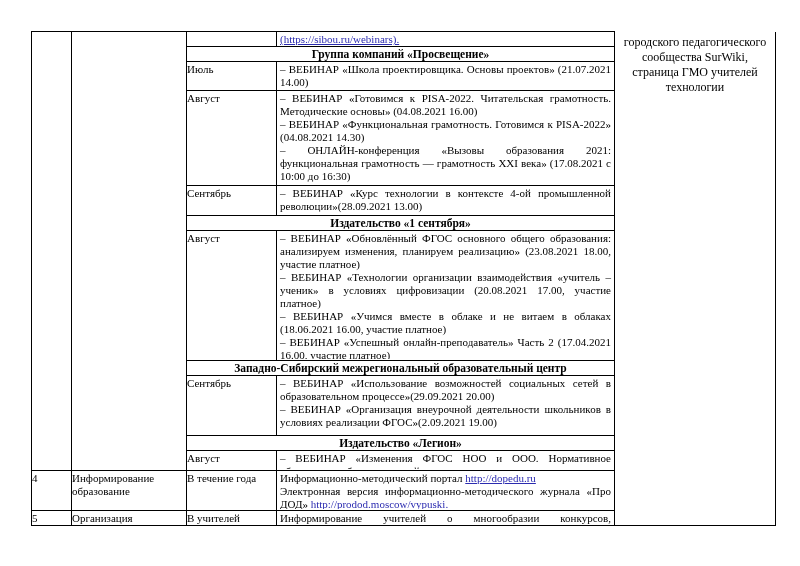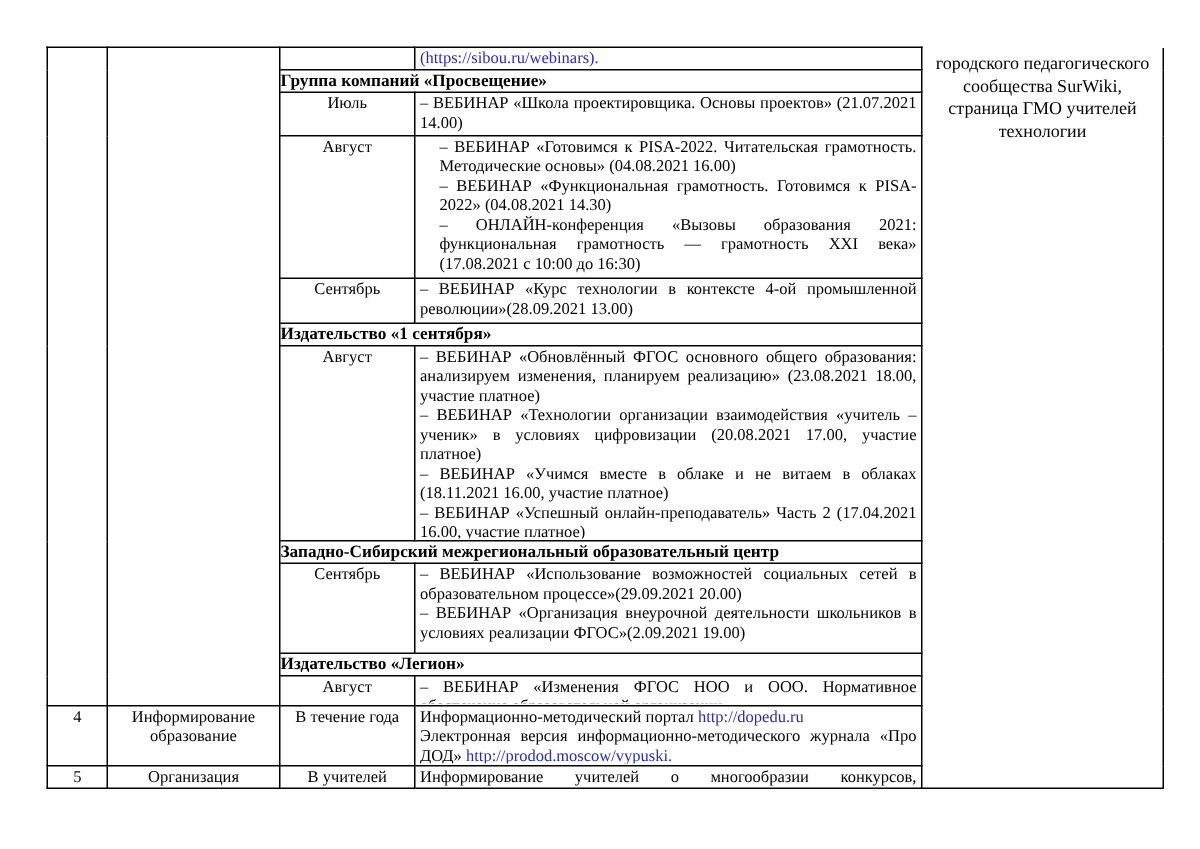--- a/index.html
+++ b/index.html
@@ -14,44 +14,44 @@
   }
   table.doc {
     position: absolute; left: 31px; top: 31px;
     width: 744px;
     border-collapse: collapse;
     table-layout: fixed;
     font-size: 11px;
     line-height: 13px;
   }
   td { border: 1px solid #000000; vertical-align: top; padding: 0; }
-  td.num, td.cat, td.period { text-align: center; padding-top: 1px; }
+  td.num, td.cat, td.period { text-align: left; padding-top: 1px; }
   td.header-cell {
-    font-weight: bold;
+    text-align: center; font-weight: bold;
     font-size: 11.5px; padding-top: 1px;
     overflow: hidden; white-space: nowrap;
   }
   td.content .clip { overflow: hidden; padding: 1px 3px 0 3px; }
   td.content p { margin: 0; text-align: justify; }
   td.content p.leftline { text-align: left; }
   td.content p.force-justify { text-align: justify; text-align-last: justify; }
-  a.lnk { color: #2b2bb0; cursor: pointer; }
+  a.lnk { color: #2b2bb0; text-decoration: underline; cursor: pointer; }
   td.note-cell { border-top: 0; }
   .note-box {
     text-align: center;
     font-size: 12px; line-height: 15px;
     padding: 3px 5px;
     overflow: hidden;
   }
   
   tr.rh15 { height: 15px; } tr.rh29 { height: 29px; } tr.rh95 { height: 95px; }
   tr.rh30 { height: 30px; } tr.rh130 { height: 130px; } tr.rh60 { height: 60px; }
   tr.rh20 { height: 20px; } tr.rh40 { height: 40px; }
   
-  .c13 { height: 13px; } .c27 { height: 27px; } .c93 { height: 93px; margin-left: 13px; }
+  .c13 { height: 13px; } .c27 { height: 27px; } .c93 { height: 93px; }
   .c28 { height: 28px; } .c128 { height: 128px; } .c58 { height: 58px; }
   .c18 { height: 18px; } .c38 { height: 38px; }
 </style>
 </head>
 <body>
 
 <table class="doc">
   <colgroup>
     <col style="width:40px">
       <col style="width:115px">
@@ -111,21 +111,21 @@
   <tr class="rh15">
     <td class="header-cell" colspan="2">Издательство «1 сентября»</td>
   </tr>
 
   <tr class="rh130">
     <td class="period">Август</td>
     <td class="content">
       <div class="clip c128">
         <p>– ВЕБИНАР «Обновлённый ФГОС основного общего образования: анализируем изменения, планируем реализацию» (23.08.2021 18.00, участие платное)</p>
         <p>– ВЕБИНАР «Технологии организации взаимодействия «учитель – ученик» в условиях цифровизации (20.08.2021 17.00, участие платное)</p>
-        <p>– ВЕБИНАР «Учимся вместе в облаке и не витаем в облаках (18.11.2021 16.00, участие платное)</p>
+        <p>– ВЕБИНАР «Учимся вместе в облаке и не витаем в облаках (18.06.2021 16.00, участие платное)</p>
         <p>– ВЕБИНАР «Успешный онлайн-преподаватель» Часть 2 (17.04.2021 16.00, участие платное)</p>
       </div>
     </td>
   </tr>
 
   <tr class="rh15">
     <td class="header-cell" colspan="2">Западно-Сибирский межрегиональный образовательный центр</td>
   </tr>
 
   <tr class="rh60">

